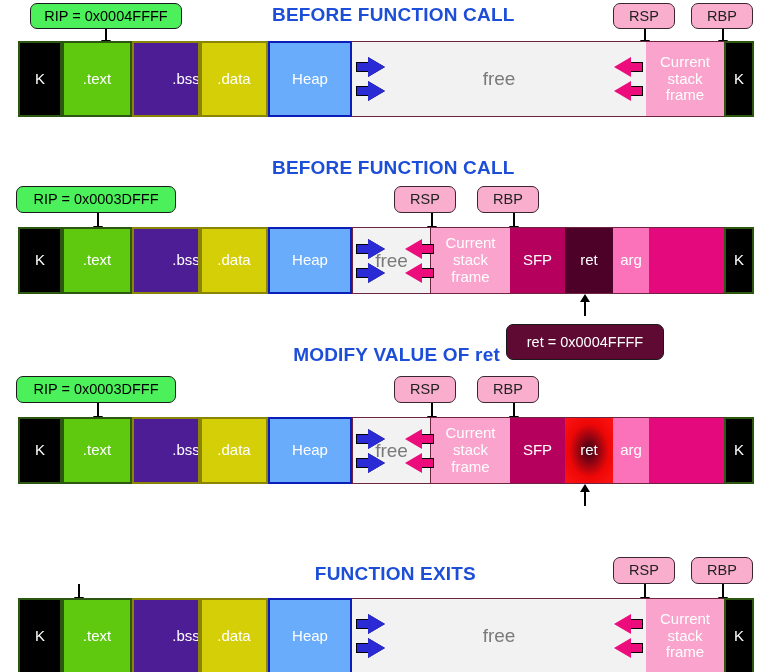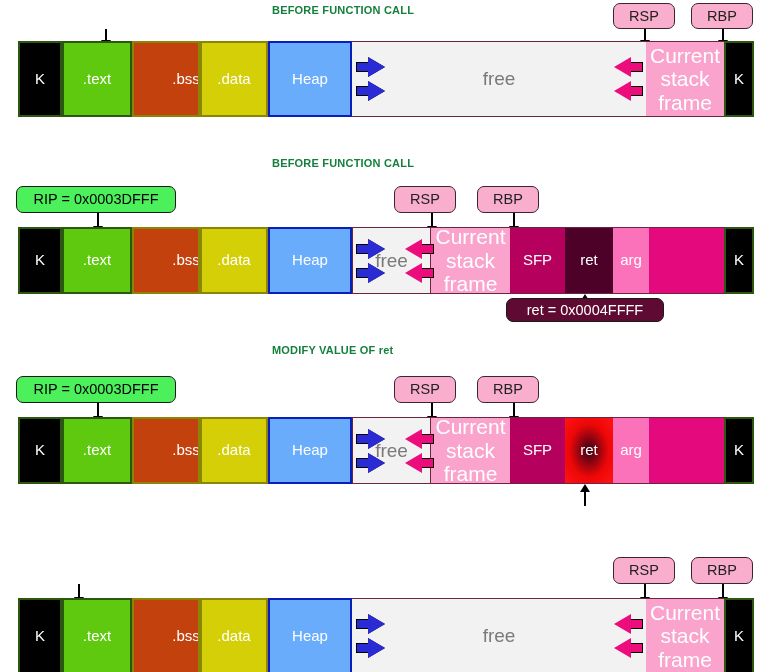--- a/index.html
+++ b/index.html
@@ -8,26 +8,26 @@
     background:#ffffff;
     font-family:"Liberation Sans", sans-serif;
     position:relative;
     overflow:hidden;
   }
   .stage{position:absolute;left:0;top:0;width:772px;height:672px;}
 
   
   .title{
     position:absolute;
-    font-size:11px;
+    font-size:19px;
     font-weight:bold;
-    color:#15803d;
+    color:#1d4ed8;
     letter-spacing:.2px;
     white-space:nowrap;
-    text-align:left;
+    text-align:right;
   }
 
   
   .badge{
     position:absolute;
     border-radius:7px;
     box-sizing:border-box;
     display:flex;align-items:center;justify-content:center;
     font-size:14.5px;
     white-space:nowrap;
@@ -67,26 +67,26 @@
     box-sizing:border-box;
     display:flex;align-items:center;justify-content:center;
     text-align:center;
     color:#ffffff;
     font-size:15px;
     line-height:1.12;
     overflow:hidden;
   }
   .seg-k      {background:#000000;border:2.2px solid #2c5711;color:#fff;}
   .seg-text   {background:#5ec90f;border:2.2px solid #2c5711;}
-  .seg-bss    {background:#c2410c;border:2.2px solid #8a8504;padding-left:40px;}
+  .seg-bss    {background:#4c1d95;border:2.2px solid #8a8504;padding-left:40px;}
   .seg-data   {background:#d4cf06;border:2.2px solid #8a8504;}
   .seg-heap   {background:#68acfb;border:2.2px solid #0b1fb8;}
   .seg-free   {background:#f2f2f2;border-top:1.6px solid #6b2540;border-bottom:1.6px solid #6b2540;color:#7a7a7a;font-size:19px;}
   .seg-free.boxed{border:1.6px solid #6b2540;}
-  .seg-csf    {background:#f9a3cd;border-top:1.6px solid #6b2540;border-bottom:1.6px solid #6b2540;font-size:21px;}
+  .seg-csf    {background:#f9a3cd;border-top:1.6px solid #6b2540;border-bottom:1.6px solid #6b2540;font-size:15px;}
   .seg-sfp    {background:#b5005e;border-top:1.6px solid #6b2540;border-bottom:1.6px solid #6b2540;}
   .seg-ret    {background:#4d0129;border-top:1.6px solid #6b2540;border-bottom:1.6px solid #6b2540;}
   .seg-ret-hot{background:radial-gradient(ellipse at 50% 50%, #3a0014 0%, #8e0412 28%, #ee0707 58%, #ff1414 100%);
                border-top:1.6px solid #6b2540;border-bottom:1.6px solid #6b2540;}
   .seg-arg    {background:#fb72bb;border-top:1.6px solid #6b2540;border-bottom:1.6px solid #6b2540;}
   .seg-rest   {background:#e4097c;border-top:1.6px solid #6b2540;border-bottom:1.6px solid #6b2540;}
 
   
   .growarrows{
     position:absolute;
@@ -113,20 +113,21 @@
   .ga.pinkarr .headb{position:absolute;right:11px;top:-2px;width:0;height:0;
       border-top:11px solid transparent;border-bottom:11px solid transparent;border-right:19px solid #000;z-index:-1;}
 </style>
 </head>
 <body>
 
 <div class="stage">
 
 <div class="title" style="left:272px;top:4px;width:228px;">BEFORE FUNCTION CALL</div>
 
+<div class="badge green" style="left:30px;top:3px;width:152px;height:26px;">RIP = 0x0004FFFF</div>
 <div class="conn" style="left:105px;top:29px;height:12px;"></div>
 
 <div class="badge pink" style="left:613px;top:3px;width:62px;height:26px;">RSP</div>
 <div class="conn" style="left:644px;top:29px;height:12px;"></div>
 
 <div class="badge pink" style="left:691px;top:3px;width:62px;height:26px;">RBP</div>
 <div class="conn" style="left:722px;top:29px;height:12px;"></div>
 
 <div class="bar" style="left:18px;top:41px;width:736px;height:76px;">
   <div class="seg seg-k" style="width:44px;">K</div>
@@ -206,21 +207,21 @@
         <span class="tail"></span>
         <span class="head"></span>
       </div>
   <div class="ga pinkarr">
         <span class="headb"></span>
         <span class="tail"></span>
         <span class="head"></span>
       </div>
 </div>
 <div class="conn up" style="left:584px;top:301px;height:15px;"></div>
-<div class="badge maroon" style="left:506px;top:298px;width:158px;height:24px;">ret = 0x0004FFFF</div>
+<div class="badge maroon" style="left:506px;top:324px;width:158px;height:36px;">ret = 0x0004FFFF</div>
 
 <div class="title" style="left:272px;top:344px;width:228px;">MODIFY VALUE OF ret</div>
 
 <div class="badge green" style="left:16px;top:376px;width:160px;height:27px;">RIP = 0x0003DFFF</div>
 <div class="conn" style="left:97px;top:403px;height:14px;"></div>
 
 <div class="badge pink" style="left:394px;top:376px;width:62px;height:27px;">RSP</div>
 <div class="conn" style="left:431px;top:403px;height:14px;"></div>
 
 <div class="badge pink" style="left:477px;top:376px;width:62px;height:27px;">RBP</div>
@@ -259,20 +260,21 @@
         <span class="head"></span>
       </div>
   <div class="ga pinkarr">
         <span class="headb"></span>
         <span class="tail"></span>
         <span class="head"></span>
       </div>
 </div>
 <div class="conn up" style="left:584px;top:491px;height:15px;"></div>
 
+<div class="title" style="left:296px;top:563px;width:180px;">FUNCTION EXITS</div>
 
 <div class="conn" style="left:78px;top:584px;height:14px;"></div>
 
 <div class="badge pink" style="left:613px;top:557px;width:62px;height:27px;">RSP</div>
 <div class="conn" style="left:644px;top:584px;height:14px;"></div>
 
 <div class="badge pink" style="left:691px;top:557px;width:62px;height:27px;">RBP</div>
 <div class="conn" style="left:722px;top:584px;height:14px;"></div>
 
 <div class="bar" style="left:18px;top:598px;width:736px;height:76px;">

